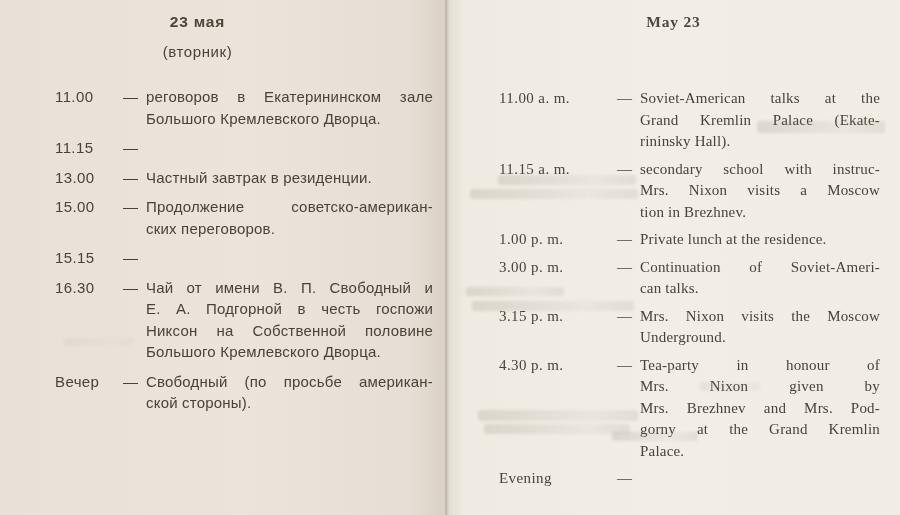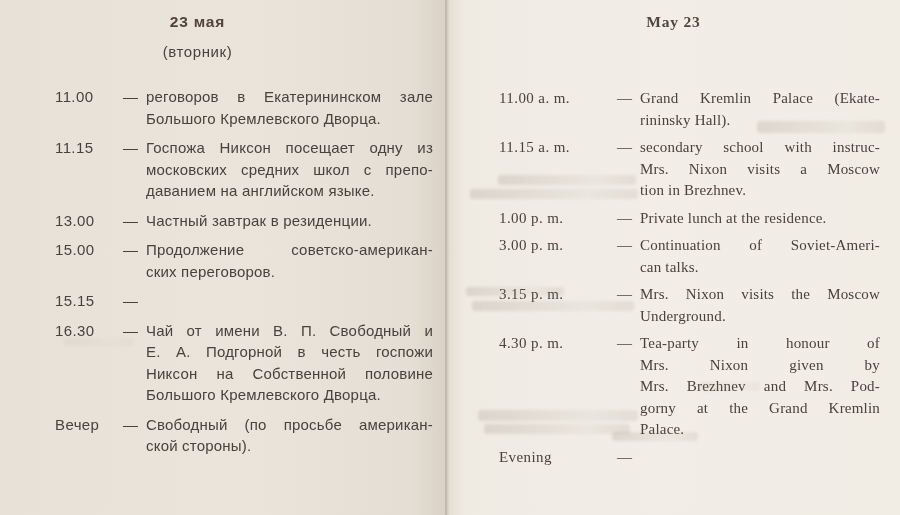--- a/index.html
+++ b/index.html
@@ -118,25 +118,20 @@
     <div class="dash">—</div>
     <div class="etext">
             <div class="jline">реговоров в Екатерининском зале</div>
             <div class="lline">Большого Кремлевского Дворца.</div>
           </div>
   </div>
 
   <div class="entry">
     <div class="time">11.15</div>
     <div class="dash">—</div>
-    <div class="etext">
-            <div class="jline">Госпожа Никсон посещает одну из</div>
-            <div class="jline">московских средних школ с препо-</div>
-            <div class="lline">даванием на английском языке.</div>
-          </div>
   </div>
 
   <div class="entry">
     <div class="time">13.00</div>
     <div class="dash">—</div>
     <div class="etext">
             <div class="lline">Частный завтрак в резиденции.</div>
           </div>
   </div>
 
@@ -178,20 +173,21 @@
 
   <div class="page page-right">
     <div class="page-head">
       <div class="title">May 23</div>
     </div>
     <div class="entries">
   <div class="entry">
     <div class="time">11.00 a. m.</div>
     <div class="dash">—</div>
     <div class="etext">
+            <div class="jline">Soviet-American talks at the</div>
             <div class="jline">Grand Kremlin Palace (Ekate-</div>
             <div class="lline">rininsky Hall).</div>
           </div>
   </div>
 
   <div class="entry">
     <div class="time">11.15 a. m.</div>
     <div class="dash">—</div>
     <div class="etext">
             <div class="jline">secondary school with instruc-</div>

